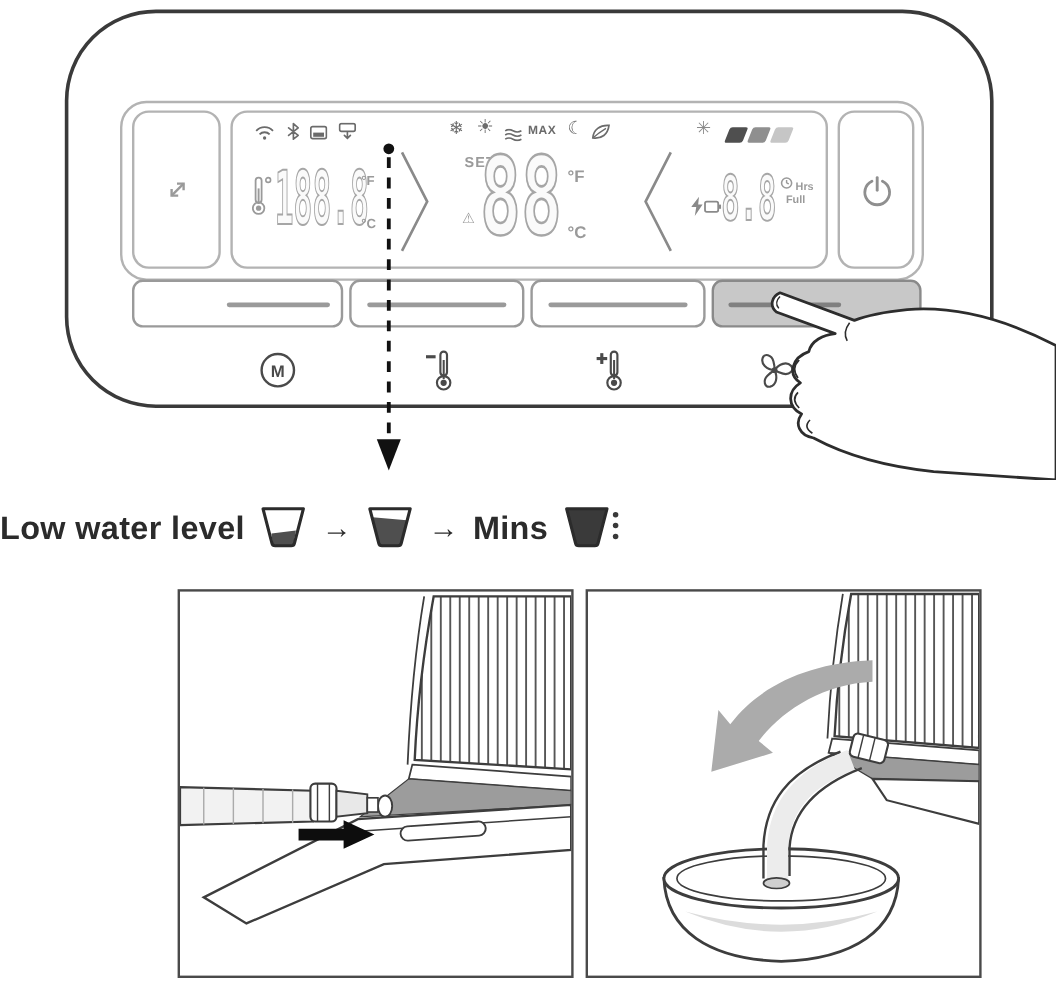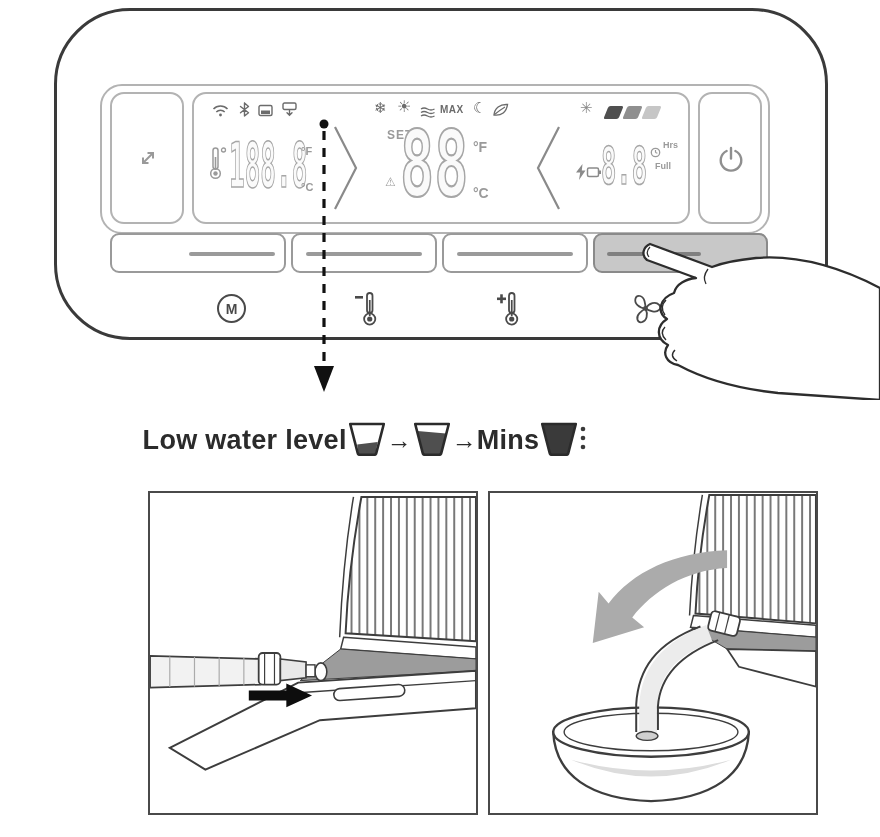--- a/index.html
+++ b/index.html
@@ -8,21 +8,21 @@
   .abs{position:absolute;}
   .device{left:54px;top:8px;width:774px;height:332px;border:3px solid #3a3a3a;border-radius:76px;background:#fff;}
   .box{border:2px solid #b3b3b3;border-radius:14px;background:#fff;}
   .seg{display:inline-block;font-family:"DejaVu Sans Mono",monospace;font-weight:bold;line-height:1;color:#bdbdbd;-webkit-text-fill-color:#fafafa;-webkit-text-stroke:2px #a6a6a6;transform-origin:left top;white-space:nowrap;}
   .lbl{color:#9a9a9a;font-weight:bold;line-height:1;}
   .ticon{color:#6b6b6b;line-height:1;}
   .slotbtn{border:2px solid #9a9a9a;border-radius:9px;background:#fff;}
   .slot{position:absolute;top:17px;height:4px;background:#9a9a9a;border-radius:2px;}
   .bars{display:flex;gap:4px;}
   .bar{width:15px;height:13px;transform:skewX(-22deg);border-radius:2px;}
-  .cap{left:0;top:410px;width:732px;height:60px;display:flex;align-items:center;justify-content:center;}
+  .cap{left:0;top:410px;width:732px;height:60px;display:flex;align-items:center;gap:12px;}
   .cap-text{font-size:27px;font-weight:bold;color:#2b2b2b;letter-spacing:.3px;}
   .cap-arrow{font-size:25px;font-weight:bold;color:#2b2b2b;}
   .panel{border:2px solid #4a4a4a;background:#fff;}
   .mode-circle{display:flex;align-items:center;justify-content:center;border:2px solid #4a4a4a;border-radius:50%;font-weight:bold;color:#4a4a4a;font-size:14px;}
   .hm{font-size:9px;color:#9a9a9a;font-weight:bold;line-height:11px;}
 </style>
 </head>
 <body>
 
 <div class="page">
@@ -110,21 +110,21 @@
   <svg class="abs" style="left:576px;top:164px;" width="25" height="16" viewBox="0 0 25 16">
     <polygon points="6.5,0 0,8.5 4.2,8.5 3,16 9.5,6.5 5.8,6.5" fill="#8a8a8a"></polygon>
     <rect x="11.5" y="4" width="11" height="8.5" rx="1.5" fill="none" stroke="#8a8a8a" stroke-width="1.5"></rect>
     <rect x="23" y="6.5" width="2" height="3.5" fill="#8a8a8a"></rect>
   </svg>
   <span class="abs seg" style="left:601px;top:140px;font-size:52px;transform:scaleX(0.49);-webkit-text-stroke:1.6px #a6a6a6;">8.8</span>
   <svg class="abs" style="left:650px;top:147px;" width="11" height="11" viewBox="0 0 11 11">
     <circle cx="5.5" cy="5.5" r="4.2" fill="none" stroke="#9a9a9a" stroke-width="1.3"></circle>
     <path d="M5.5,5.5 L5.5,3 M5.5,5.5 L7.4,6.3" stroke="#9a9a9a" stroke-width="1.2" fill="none"></path>
   </svg>
-  <span class="abs hm" style="left:663px;top:140px;">Hrs</span>
+  <span class="abs hm" style="left:663px;top:150px;">Hrs</span>
   <span class="abs hm" style="left:655px;top:161px;">Full</span>
 
   <div class="abs slotbtn" style="left:110px;top:233px;width:176px;height:40px;">
     <div class="slot" style="left:45%;width:50%;"></div>
   </div>
   <div class="abs slotbtn" style="left:291px;top:233px;width:146px;height:40px;">
     <div class="slot" style="left:9%;width:82%;"></div>
   </div>
   <div class="abs slotbtn" style="left:442px;top:233px;width:146px;height:40px;">
     <div class="slot" style="left:9%;width:82%;"></div>

